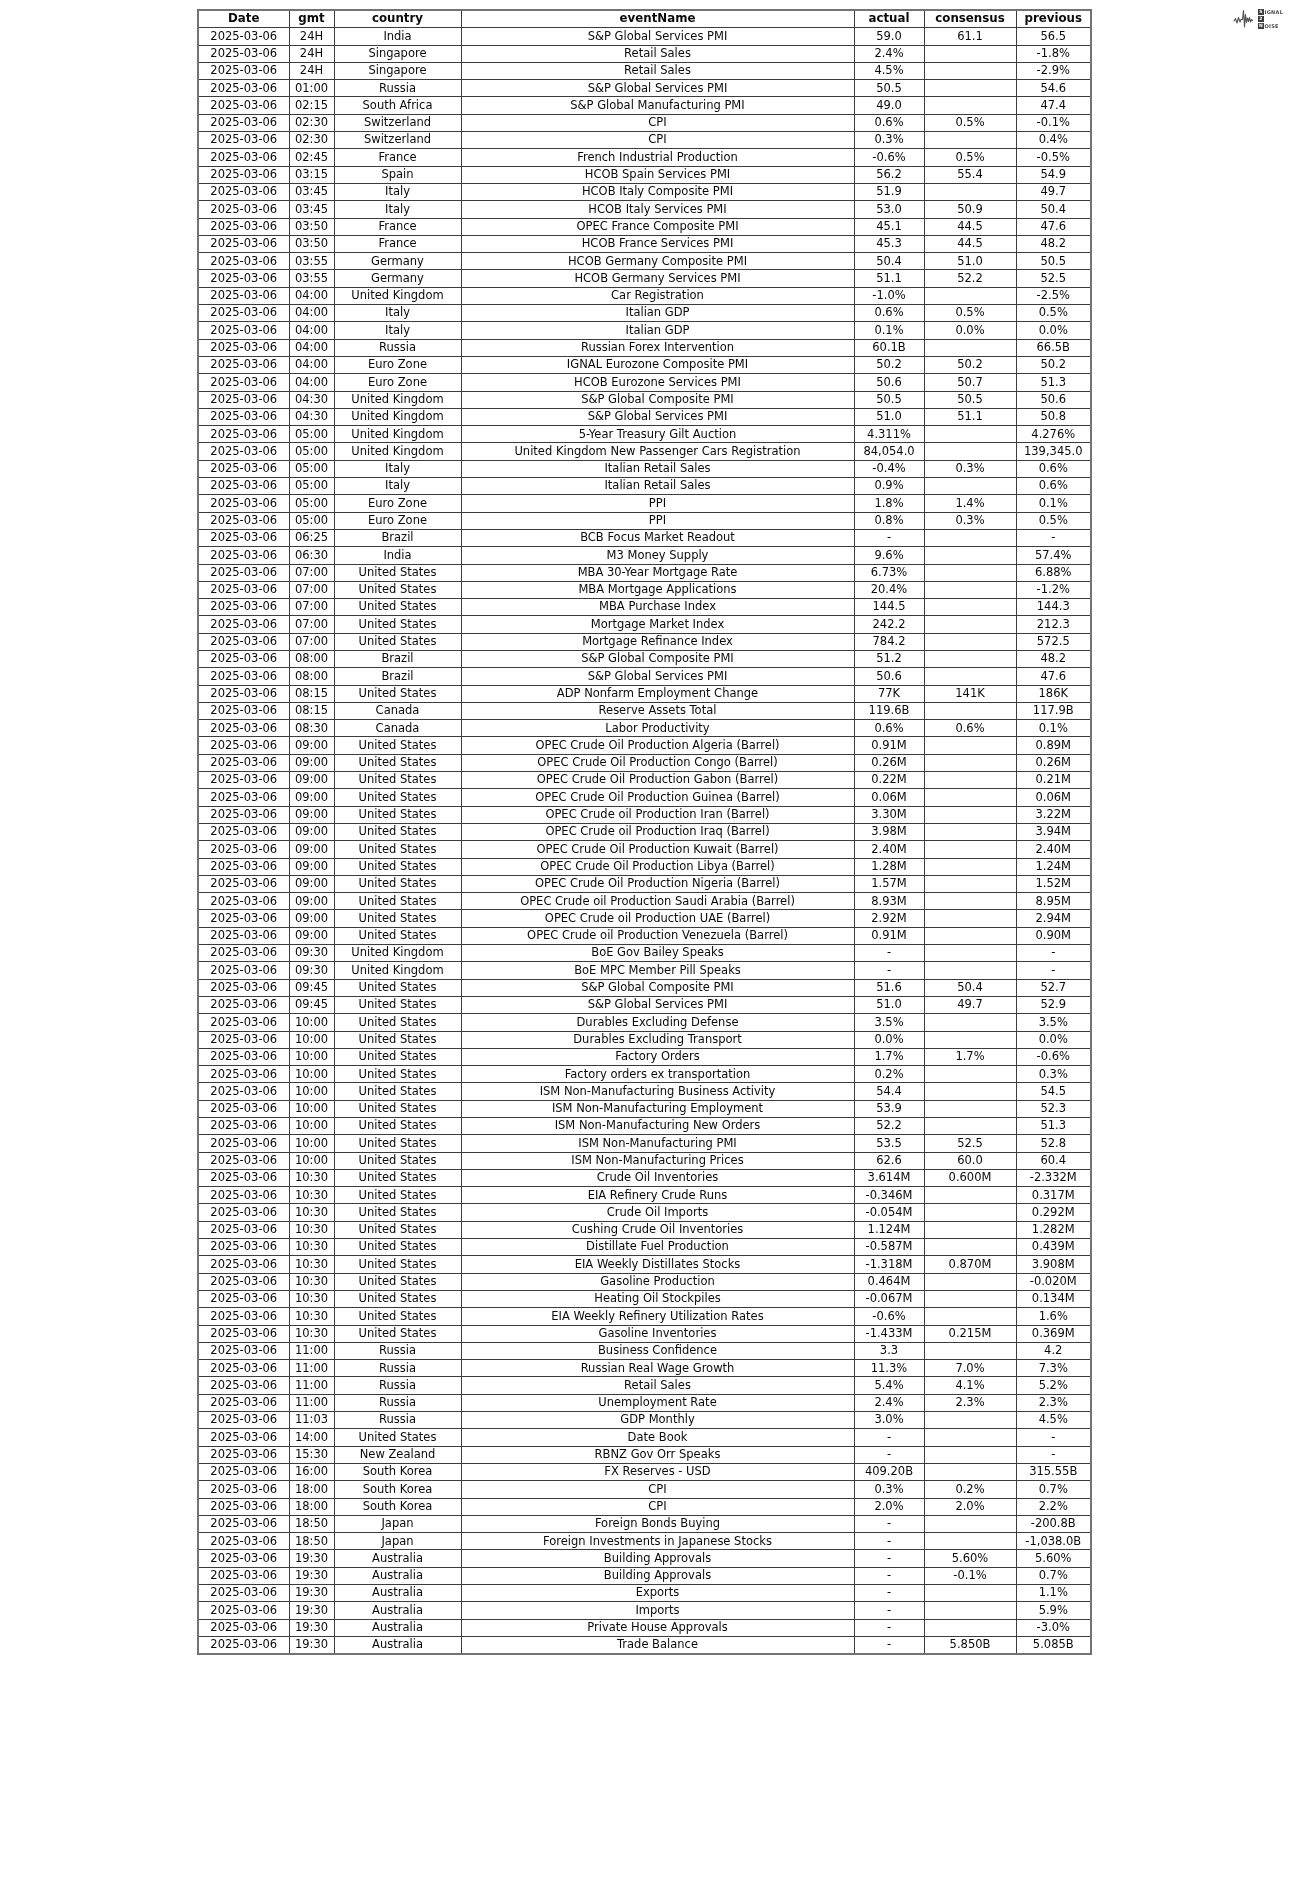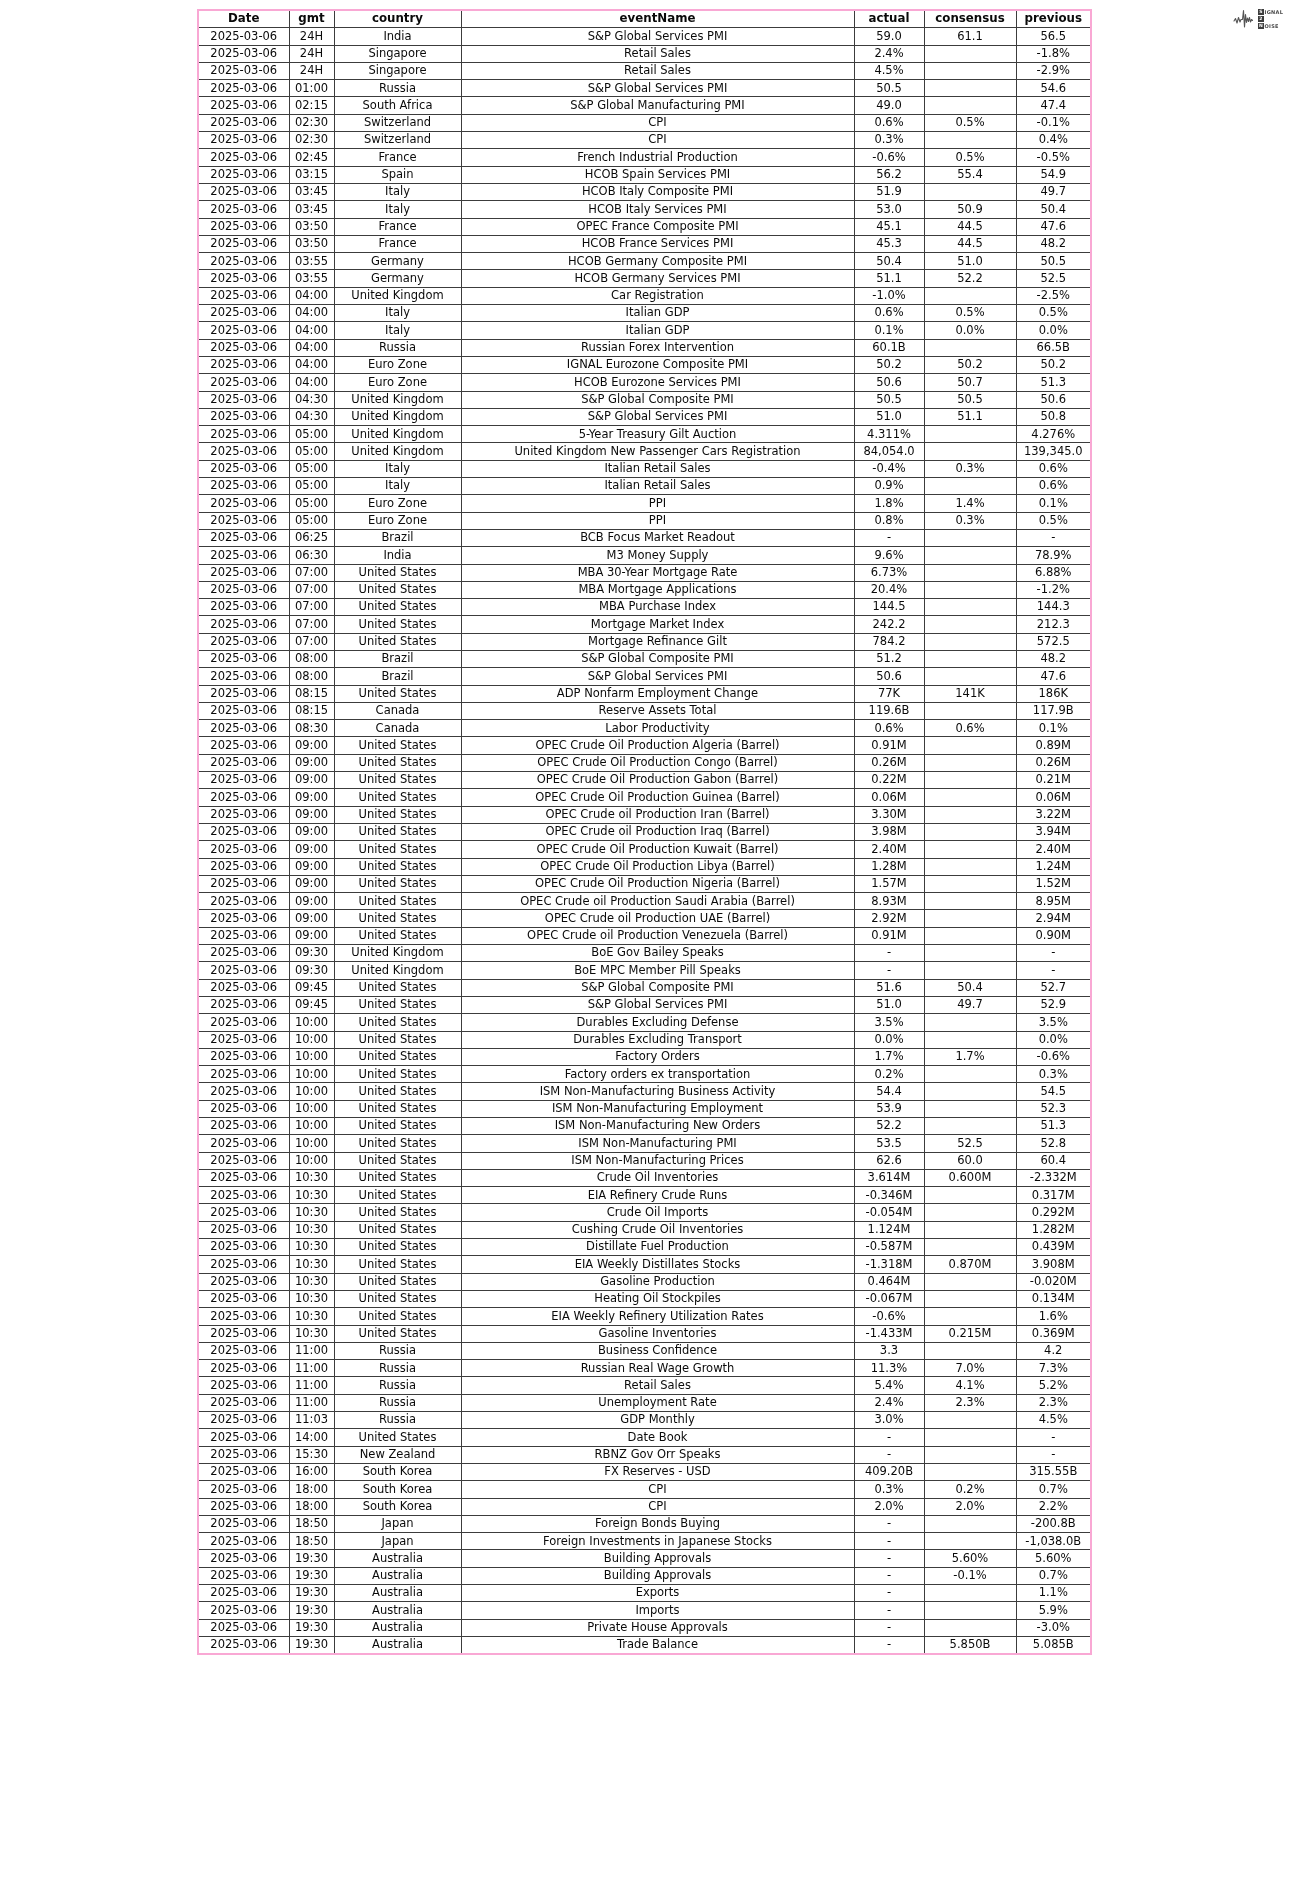--- a/index.html
+++ b/index.html
@@ -11,21 +11,21 @@
     color: #000;
   }
   .table-wrap {
     position: absolute;
     left: 197px;
     top: 9px;
   }
   table.cal {
     border-collapse: collapse;
     table-layout: fixed;
-    border: 2px solid #f9a8d4;
+    border: 2px solid #737373;
   }
   table.cal th, table.cal td {
     border: 1px solid #3c3c3c;
     height: 16.3px;
     line-height: 1;
     padding: 0 1px;
     text-align: center;
     vertical-align: middle;
     font-size: 11.5px;
     white-space: nowrap;
@@ -400,21 +400,21 @@
           <td></td>
           <td>-</td>
         </tr>
         <tr>
           <td>2025-03-06</td>
           <td>06:30</td>
           <td>India</td>
           <td>M3 Money Supply</td>
           <td>9.6%</td>
           <td></td>
-          <td>78.9%</td>
+          <td>57.4%</td>
         </tr>
         <tr>
           <td>2025-03-06</td>
           <td>07:00</td>
           <td>United States</td>
           <td>MBA 30-Year Mortgage Rate</td>
           <td>6.73%</td>
           <td></td>
           <td>6.88%</td>
         </tr>
@@ -442,21 +442,21 @@
           <td>United States</td>
           <td>Mortgage Market Index</td>
           <td>242.2</td>
           <td></td>
           <td>212.3</td>
         </tr>
         <tr>
           <td>2025-03-06</td>
           <td>07:00</td>
           <td>United States</td>
-          <td>Mortgage Refinance Gilt</td>
+          <td>Mortgage Refinance Index</td>
           <td>784.2</td>
           <td></td>
           <td>572.5</td>
         </tr>
         <tr>
           <td>2025-03-06</td>
           <td>08:00</td>
           <td>Brazil</td>
           <td>S&amp;P Global Composite PMI</td>
           <td>51.2</td>

